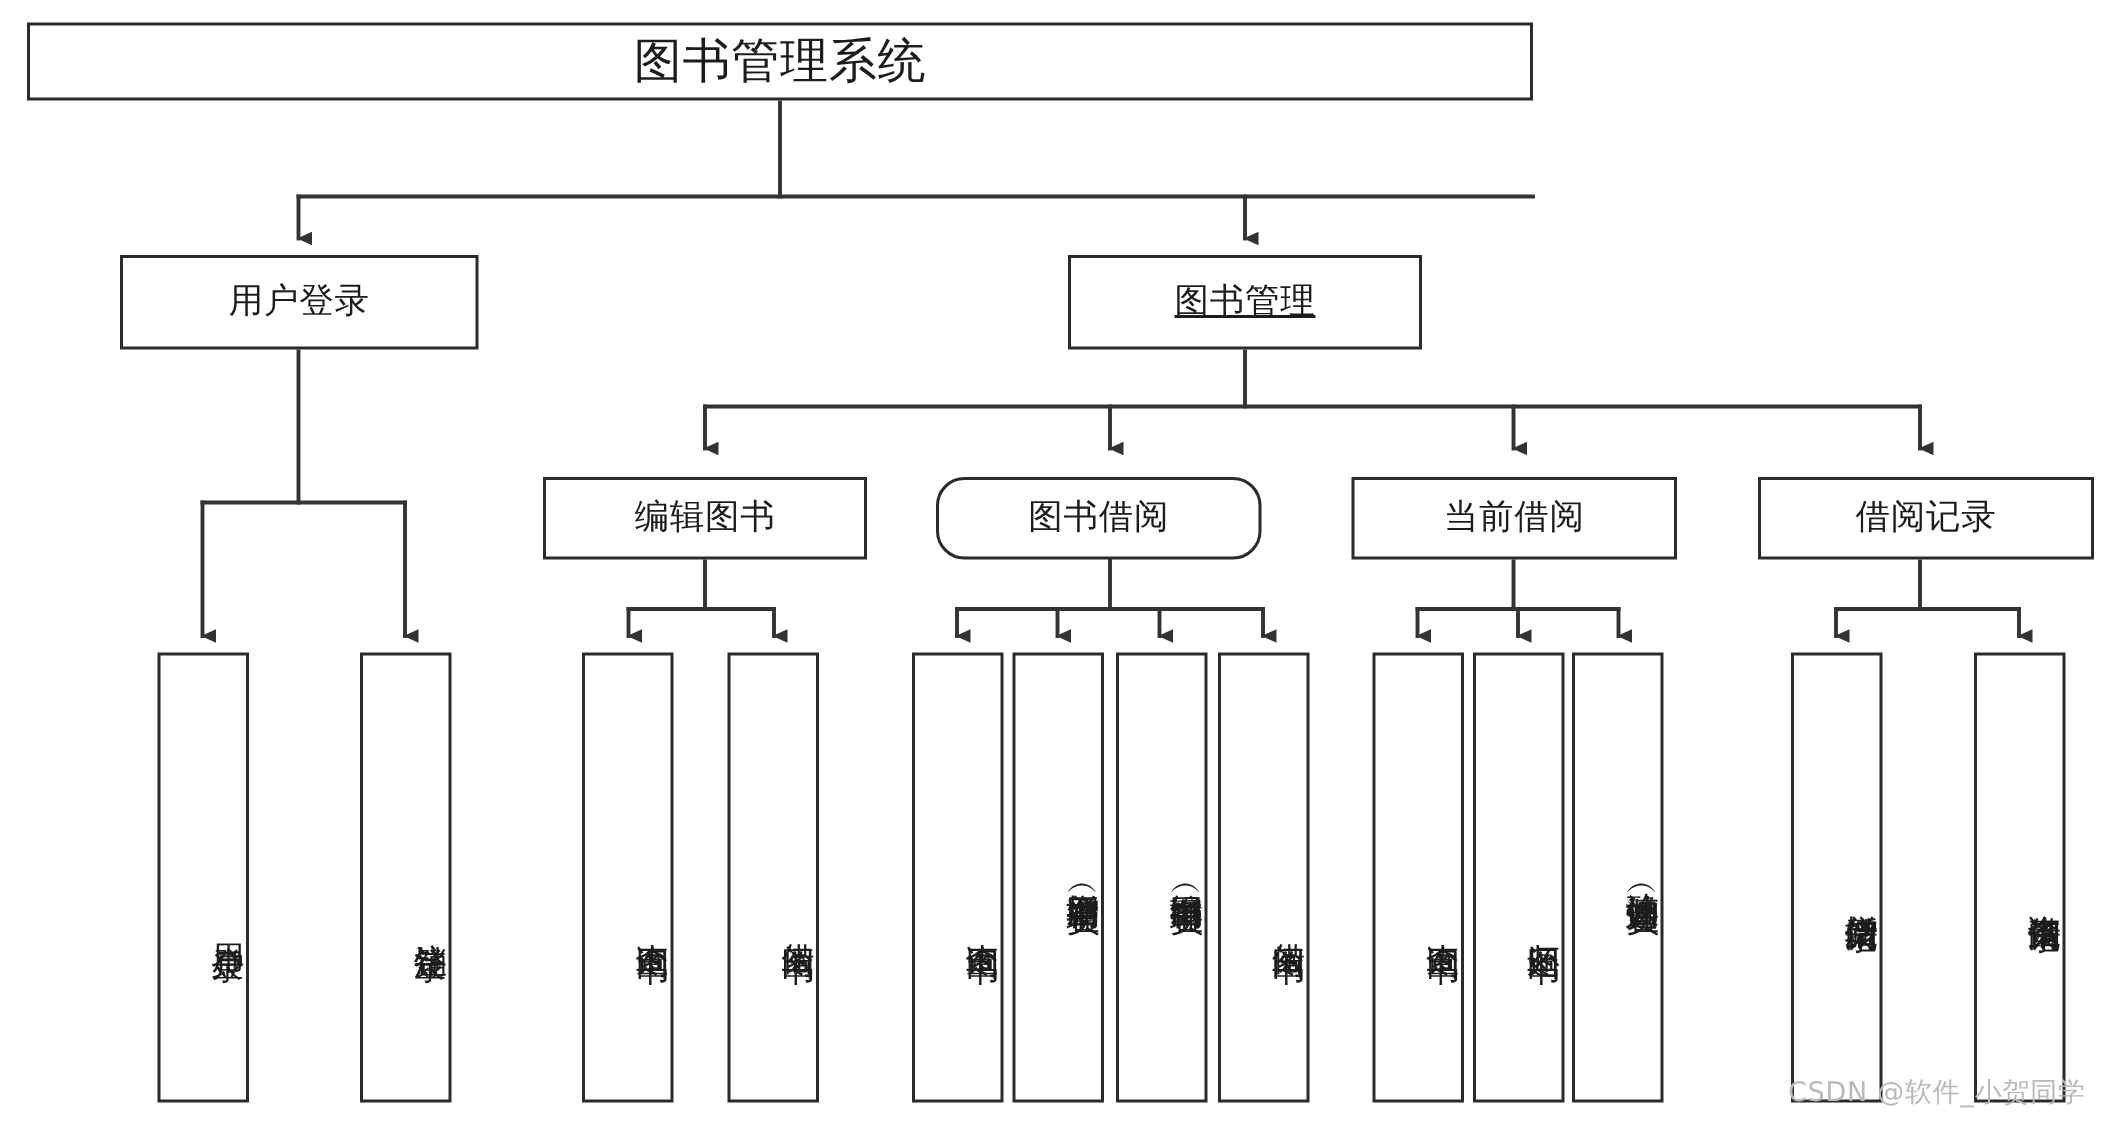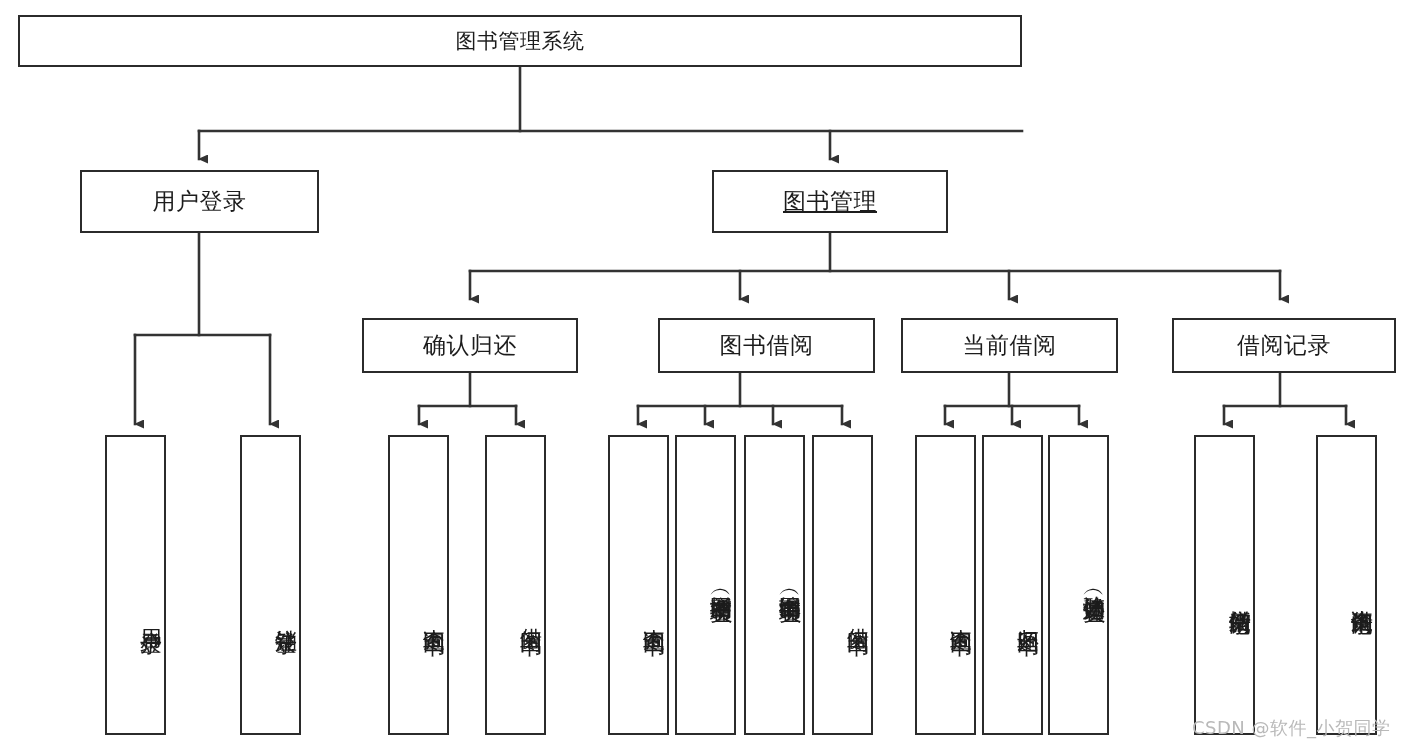--- a/index.html
+++ b/index.html
@@ -36,21 +36,21 @@
     align-items: center;
     justify-content: center;
     text-align: center;
     line-height: 1.18;
   }
   .node.horiz {
     font-size: 23px;
     letter-spacing: 0.5px;
   }
   .node.title {
-    font-size: 21px;
+    font-size: 32px;
   }
   .node.vert {
     writing-mode: vertical-rl;
     text-orientation: upright;
     font-size: 22px;
     letter-spacing: 2px;
     padding: 10px 0 10px 0;
     align-items: flex-start;
     justify-content: center;
   }
@@ -126,23 +126,23 @@
   </div>
 
   <div class="node horiz" style="left:80px; top:170px; width:239px; height:63px;">
     <span>用户登录</span>
   </div>
   <div class="node horiz" style="left:712px; top:170px; width:236px; height:63px;text-decoration:underline;">
     <span>图书管理</span>
   </div>
 
   <div class="node horiz" style="left:362px; top:318px; width:216px; height:55px;">
-    <span>确认归还</span>
+    <span>编辑图书</span>
   </div>
-  <div class="node horiz" style="left:658px; top:318px; width:217px; height:55px;">
+  <div class="node horiz" style="left:624px; top:318px; width:217px; height:55px;border-radius:19px;">
     <span>图书借阅</span>
   </div>
   <div class="node horiz" style="left:901px; top:318px; width:217px; height:55px;">
     <span>当前借阅</span>
   </div>
   <div class="node horiz" style="left:1172px; top:318px; width:224px; height:55px;">
     <span>借阅记录</span>
   </div>
 
   <div class="node vert" style="left:105px; top:435px; width:61px; height:300px; padding-top:70px;">

